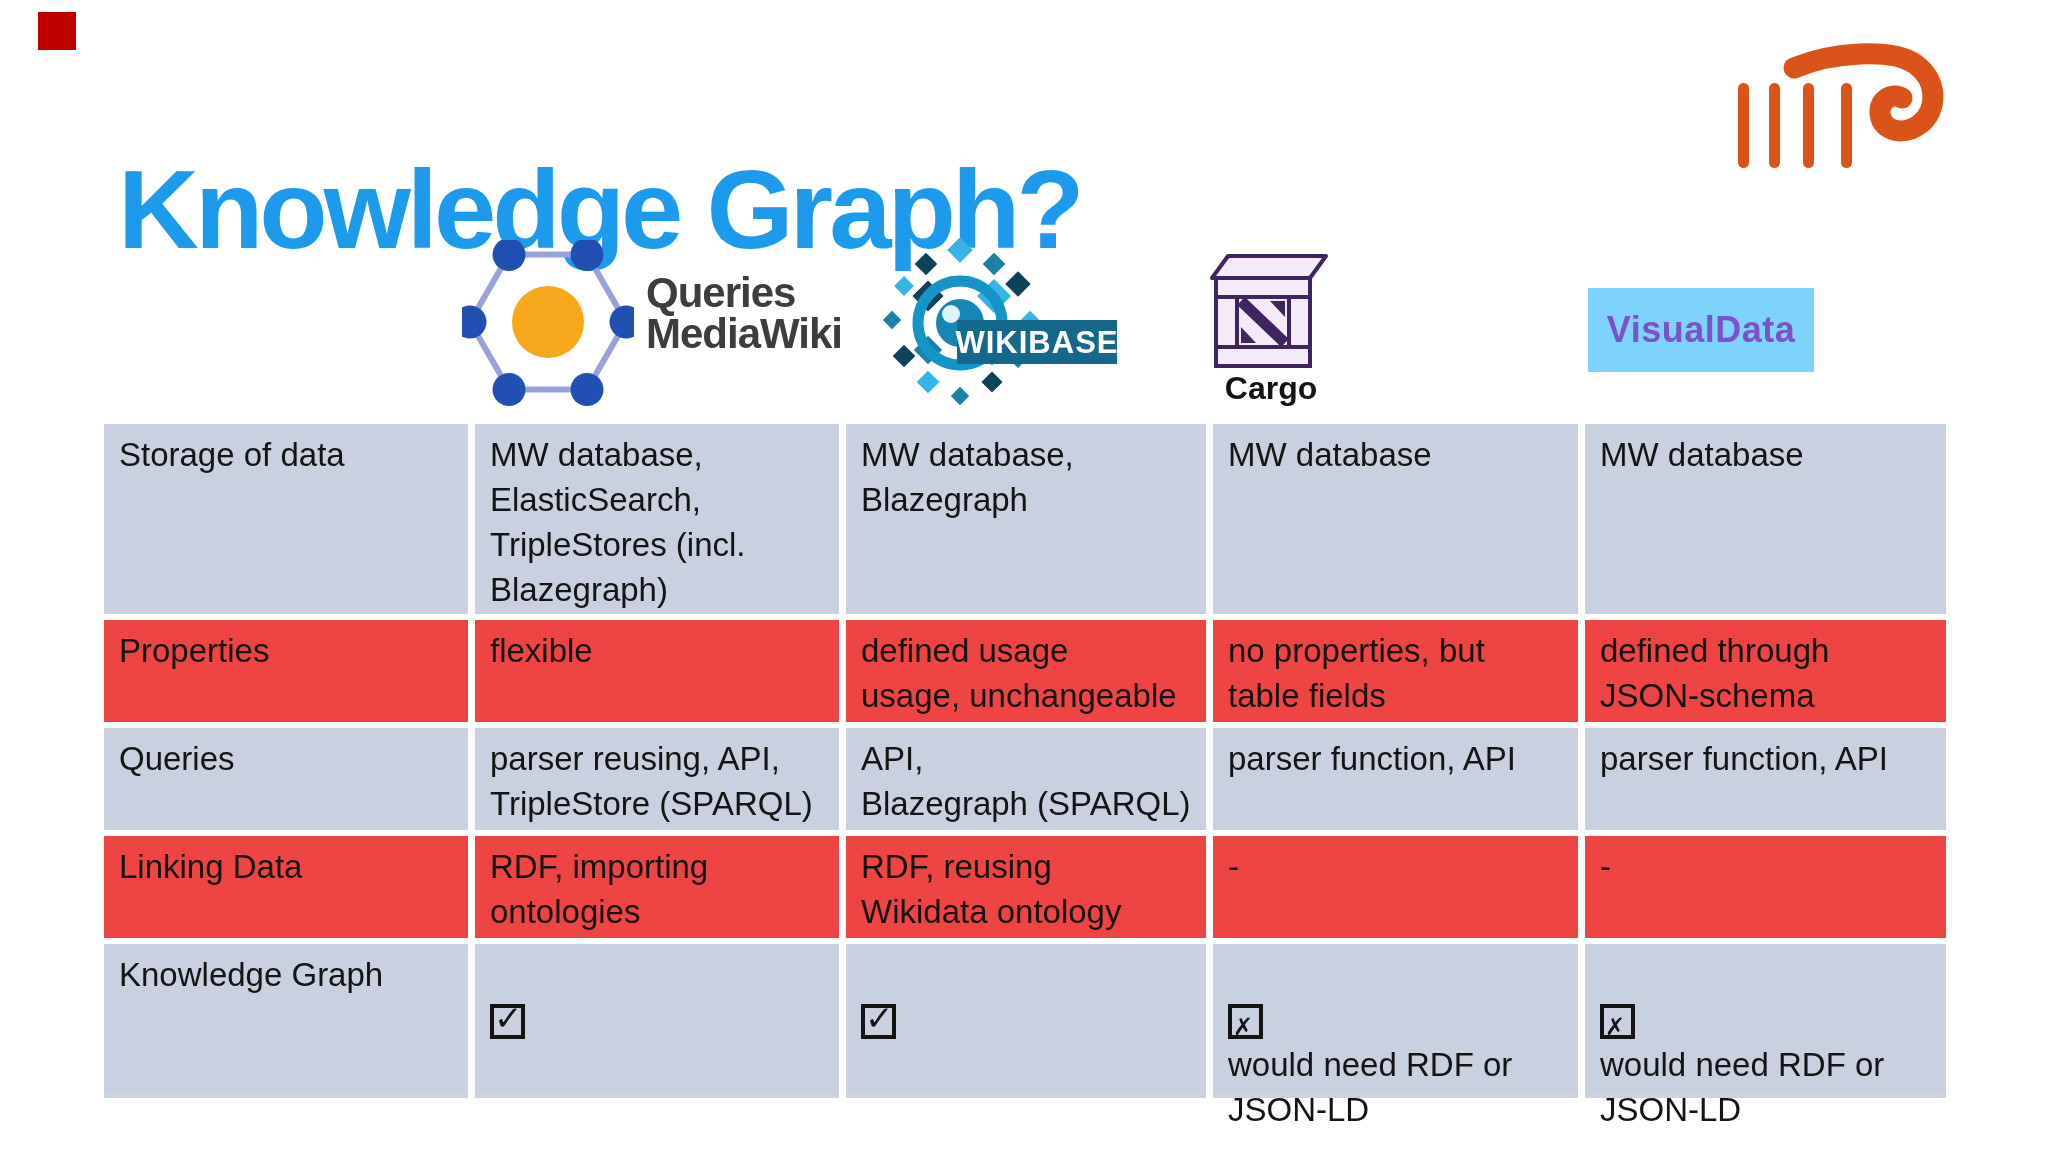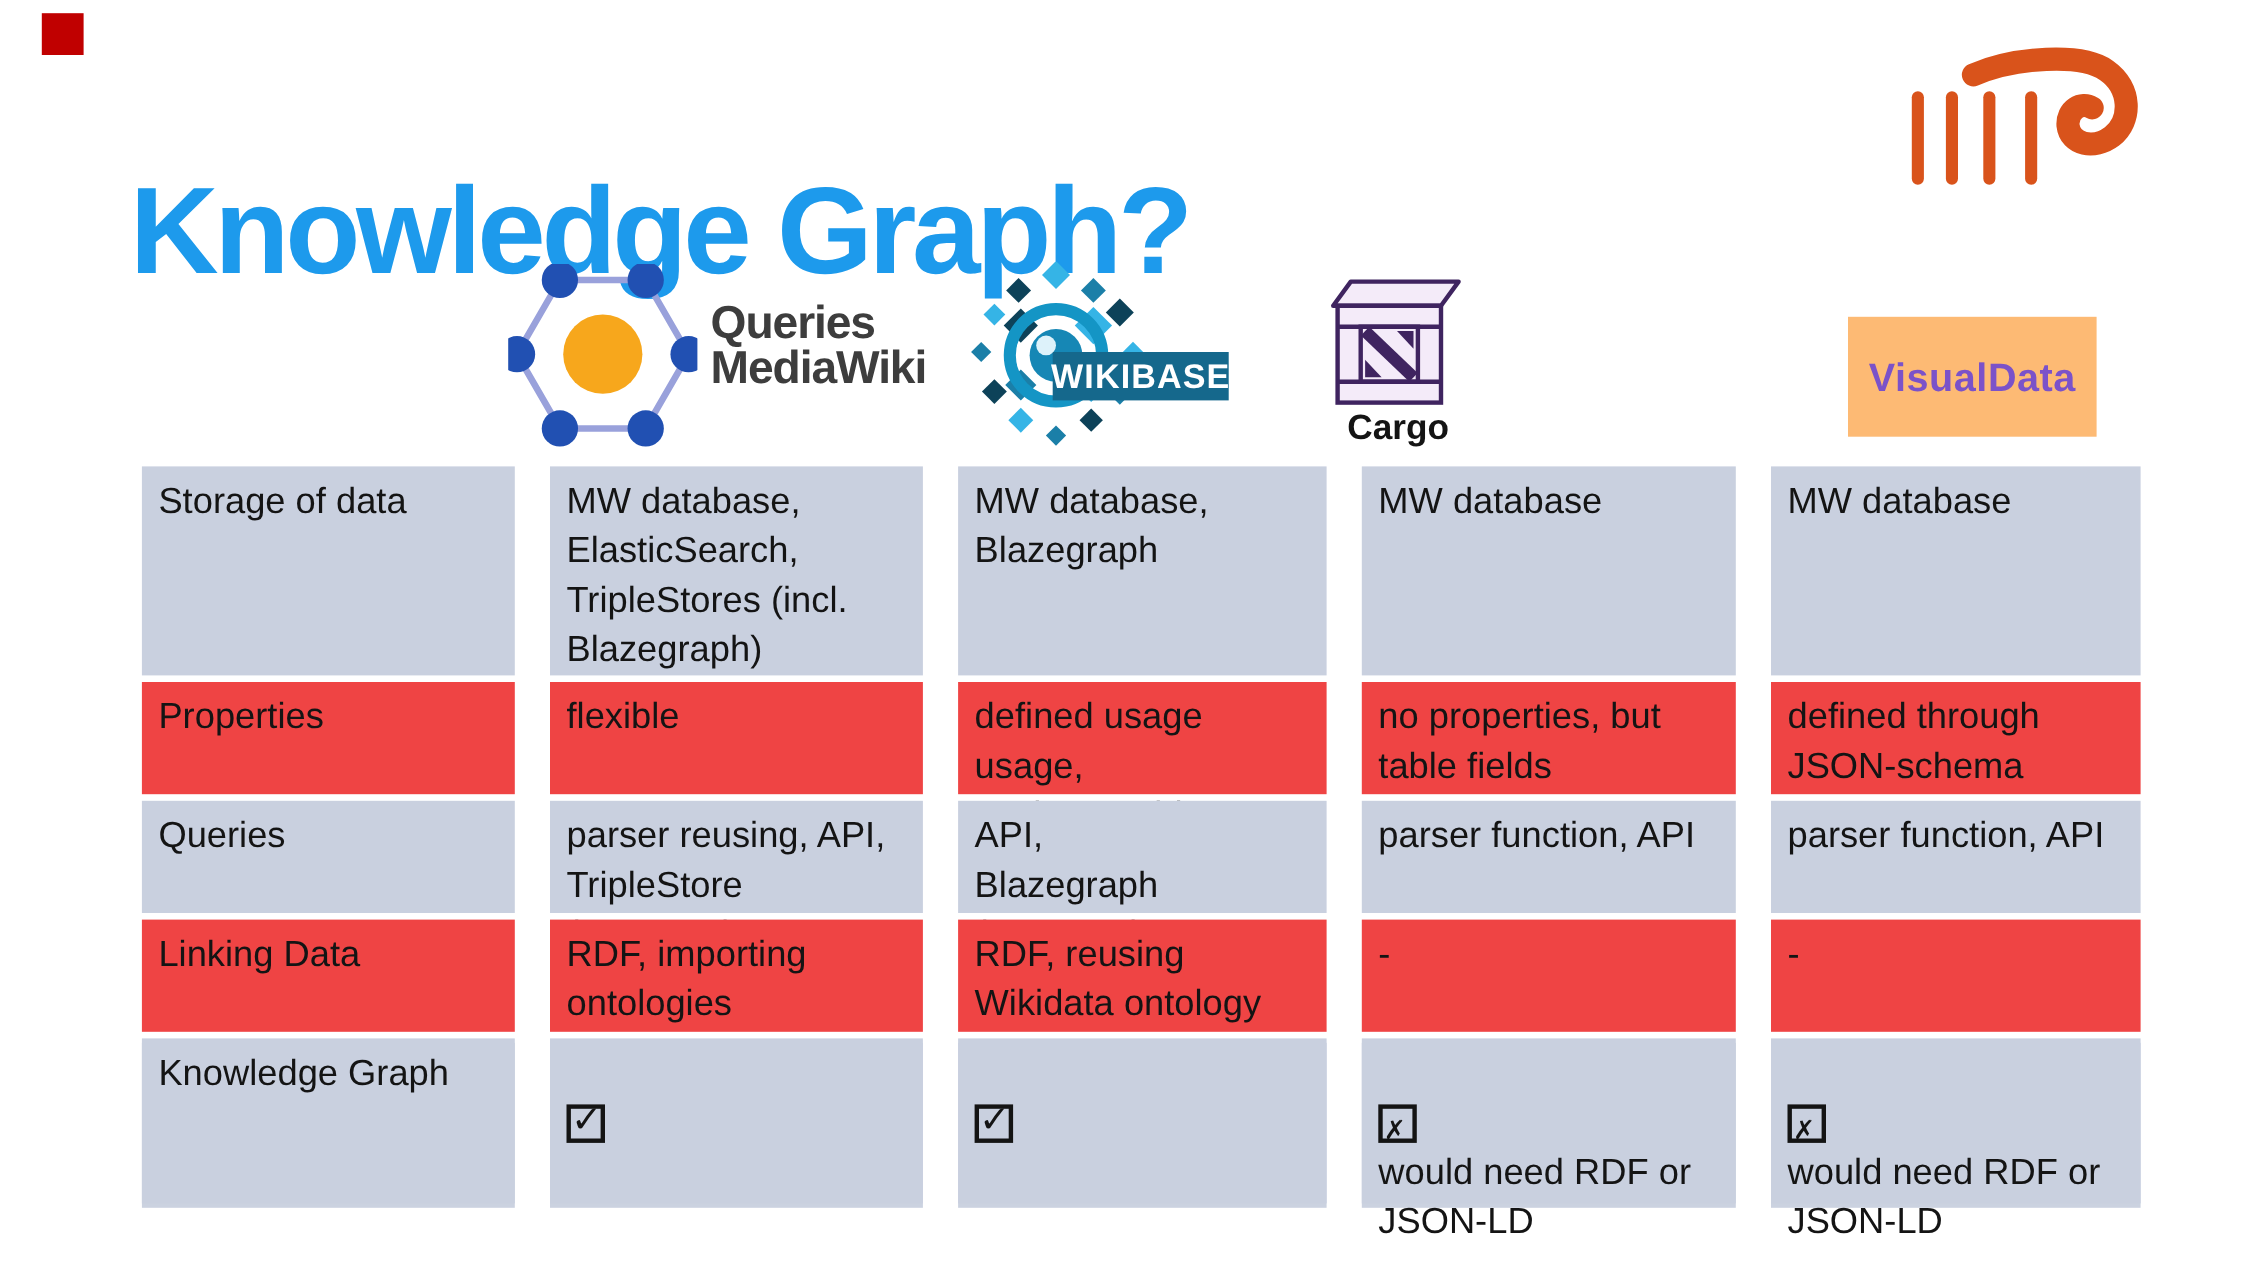--- a/index.html
+++ b/index.html
@@ -29,40 +29,39 @@
     left:646px;top:272px;font-size:42px;line-height:41px;font-weight:bold;
     color:#3D3D3D;letter-spacing:-1px;
   }
   #wikibase-logo{left:876px;top:238px;}
   #cargo-logo{left:1210px;top:250px;}
   #cargo-label{
     left:1196px;top:370px;width:150px;text-align:center;
     font-size:32px;font-weight:bold;color:#141414;
   }
   #visualdata-box{
-    left:1680px;top:288px;width:226px;height:109px;background:#fdba74;
+    left:1588px;top:288px;width:226px;height:84px;background:#7dd3fc;
     display:flex;align-items:center;justify-content:center;
   }
   #visualdata-box .vd-label{
     font-size:36px;font-weight:bold;color:#7B52C9;letter-spacing:0.5px;
   }
 
   
   #comparison-table{
     left:104px;top:424px;
     display:grid;
     grid-template-columns:364px 364px 360px 365px 361px;
     grid-template-rows:190px 102px 102px 102px 150px;
     gap:6px 7px;
   }
   .cell{
     padding:8px 12px 0 15px;
     font-size:33px;line-height:45px;color:#141414;
     white-space:pre-line;
-    margin-left:25px;
   }
   .dark{background:#C9D0DF;}
   .light{background:#ef4444;}
   .lastrow{box-shadow:0 4px 0 #CBD2E0;}
 
   
   .cb{
     display:inline-block;width:27px;height:27px;border:4px solid #141414;
     position:relative;margin-top:7px;vertical-align:top;
     font-family:"DejaVu Sans",sans-serif;overflow:visible;

